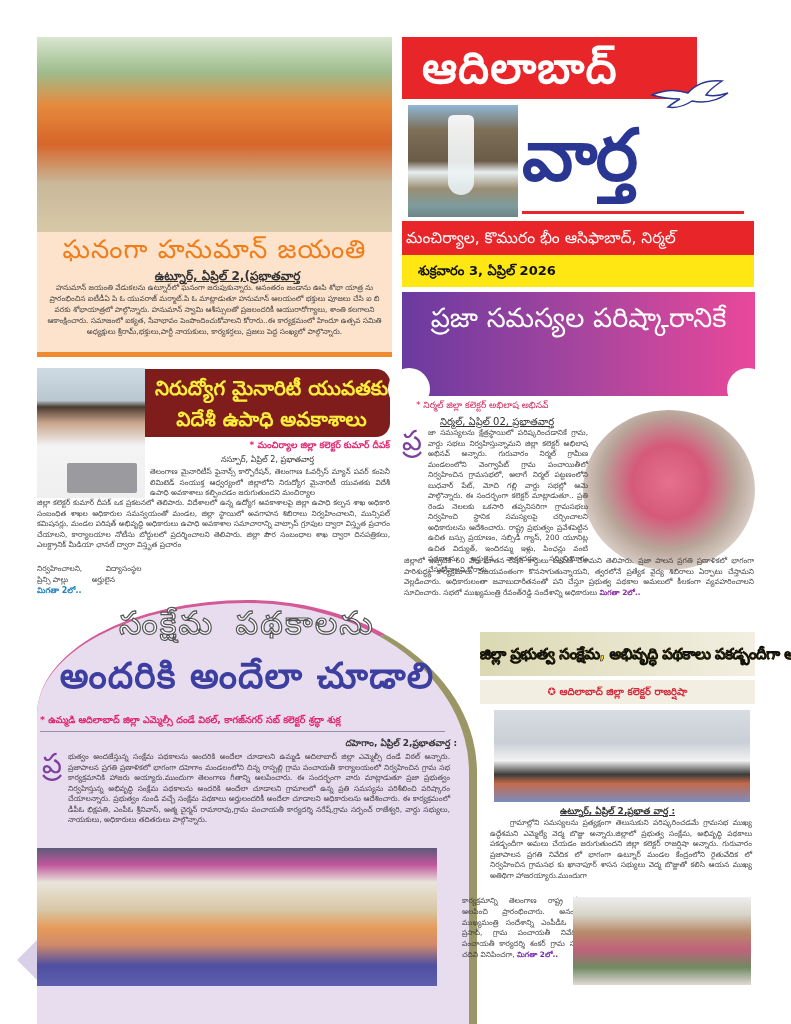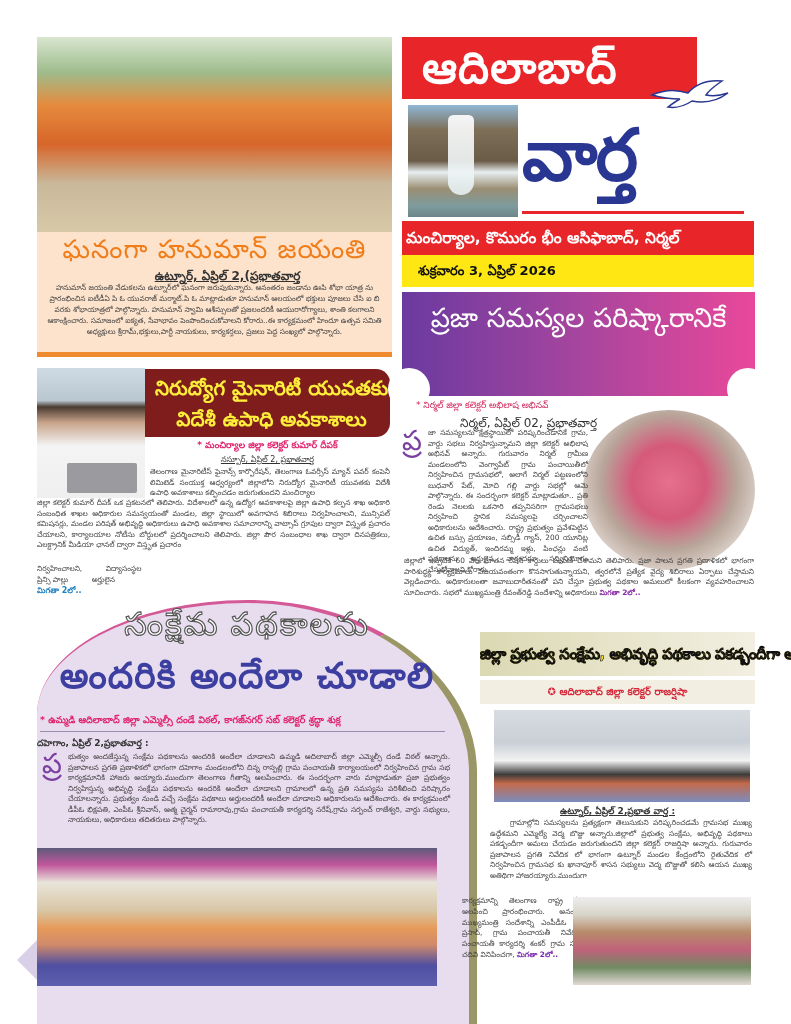--- a/index.html
+++ b/index.html
@@ -7,56 +7,56 @@
 .abs{position:absolute}
 .photo{position:absolute;overflow:hidden}
 
 #masthead{left:402px;top:37px;width:352px;height:250px}
 #mast-title-box{position:absolute;left:0;top:0;width:295px;height:62px;background:#e8262a;color:#fff;font-size:44px;font-weight:bold;line-height:62px;padding-left:20px;letter-spacing:1px}
 #mast-bird{position:absolute;left:248px;top:38px;width:80px;height:36px}
 #mast-photo{left:6px;top:68px;width:110px;height:112px;background:linear-gradient(180deg,#8fb7d6 0%,#7d6f58 22%,#6a5b47 50%,#e8eef0 60%,#9a8e73 75%,#7e9c9e 90%,#6c8588 100%)}
 #mast-photo .fall{position:absolute;left:40px;top:10px;width:26px;height:80px;background:linear-gradient(180deg,#fff,#e6f0f2);border-radius:8px 8px 20px 20px;opacity:.9}
 #mast-varta{position:absolute;left:120px;top:62px;width:230px;height:112px;color:#2a3792;font-size:72px;font-weight:bold;line-height:112px;letter-spacing:-2px}
 #mast-rule{position:absolute;left:120px;top:174px;width:222px;height:3px;background:#e8262a}
-#mast-sub{position:absolute;left:0;top:184px;width:352px;height:34px;background:#e8262a;color:#fff;font-size:15.5px;font-weight:bold;line-height:34px;padding-left:4px;white-space:nowrap}
+#mast-sub{position:absolute;left:0;top:184px;width:352px;height:34px;background:#e8262a;color:#fff;font-size:15.5px;font-weight:normal;line-height:34px;padding-left:4px;white-space:nowrap}
 #mast-date{position:absolute;left:0;top:218px;width:352px;height:32px;background:#ffe713;color:#111;font-size:13px;font-weight:bold;line-height:32px;padding-left:16px}
 
 #s1-photo{left:37px;top:37px;width:355px;height:195px;background:linear-gradient(180deg,#d9e6d0 0%,#9ebc8c 18%,#e58a3d 35%,#d7652a 55%,#c9b89a 75%,#d7c9a8 100%)}
 #s1-box{left:37px;top:232px;width:355px;height:125px;background:#fde3cc;border-bottom:5px solid #f08a2e}
 #s1-head{position:absolute;left:0;top:2px;width:100%;text-align:center;font-size:26px;color:#f07d1a;font-family:"DejaVu Serif",serif;letter-spacing:1px}
 #s1-dateline{position:absolute;left:13px;top:37px;width:100%;text-align:center;font-size:12px;font-weight:bold;color:#333;text-decoration:underline}
 #s1-body{position:absolute;left:6px;top:50px;width:343px;font-size:7.4px;line-height:11px;color:#444;text-align:center}
 
 #s2-photo{left:37px;top:368px;width:108px;height:130px;background:linear-gradient(180deg,#cfdbe4 0%,#b9c7d1 25%,#4a3a30 30%,#c8a48a 42%,#f4f4f4 60%,#efefef 100%)}
 #s2-laptop{position:absolute;left:30px;top:95px;width:70px;height:30px;background:#9a9a9f;border-radius:2px}
 #s2-head{left:145px;top:369px;width:245px;height:68px;background:#7f1d1d;border-radius:0 14px 14px 0;color:#ffef3a;font-size:20px;font-weight:bold;line-height:31px;padding:4px 0 0 8px;text-align:center}
-#s2-byline{left:145px;top:440px;width:245px;text-align:center;font-size:9px;font-weight:bold;color:#e0246e}
-#s2-dateline{left:145px;top:455px;width:245px;text-align:center;font-size:8px;color:#333;text-decoration:underline}
+#s2-byline{left:145px;top:440px;width:245px;text-align:right;font-size:9px;font-weight:bold;color:#e0246e}
+#s2-dateline{left:145px;top:455px;width:245px;text-align:center;font-size:8px;color:#333;}
 #s2-body-right{left:150px;top:467px;width:240px;font-size:7.4px;line-height:10.5px;color:#444;text-align:justify}
 #s2-body-full{left:37px;top:498px;width:353px;font-size:7.4px;line-height:10.5px;color:#444;text-align:justify}
 #s2-tail{left:37px;top:564px;width:200px;font-size:7.4px;line-height:10.5px;color:#444}
 #s2-more{left:37px;top:586px;font-size:8px;font-weight:bold;color:#1f7fc1}
 
 #s3-head{left:402px;top:292px;width:353px;height:104px;background:linear-gradient(90deg,#6a3aa0 0%,#a6459e 50%,#e9489a 100%);color:#fff;font-family:"DejaVu Serif",serif;font-size:27px;line-height:44px;text-align:center;padding-top:4px;border-radius:0 0 0 0}
 #s3-head .notch-l{position:absolute;left:-14px;bottom:-14px;width:42px;height:42px;border-radius:50%;background:#fff}
 #s3-head .notch-r{position:absolute;right:-14px;bottom:-14px;width:42px;height:42px;border-radius:50%;background:#fff}
 #s3-byline{left:416px;top:400px;font-size:9px;font-weight:normal;color:#d0245a}
-#s3-dateline{left:460px;top:416px;font-size:12px;color:#333;}
+#s3-dateline{left:440px;top:416px;font-size:10px;color:#333;text-decoration:underline}
 #s3-photo{left:583px;top:410px;width:172px;height:160px;border-radius:50%;background:radial-gradient(circle at 50% 45%,#e6708e 0%,#d55a7a 30%,#b8a59a 55%,#efeae4 85%,#fff 100%)}
 #s3-dropcap{left:402px;top:427px;font-size:28px;color:#7b3fa0;font-family:"DejaVu Serif",serif;line-height:28px}
 #s3-body{left:428px;top:428px;width:160px;font-size:7.4px;line-height:10.5px;color:#444;text-align:justify}
 #s3-body2{left:404px;top:556px;width:350px;font-size:7.4px;line-height:10.5px;color:#444;text-align:justify}
 #s3-more{color:#8a2aa6;font-weight:bold}
 
 #s4-bg{left:37px;top:600px;width:440px;height:430px;background:#e8ddef;border-radius:220px 240px 0 0/120px 180px 0 0;border-top:3px solid #d45a97;border-right:8px solid #9a9665}
-#s4-head1{left:37px;top:606px;width:420px;text-align:center;font-family:Liberation Sans, sans-serif;font-size:32px;color:#fff;-webkit-text-stroke:1.2px #555;letter-spacing:2px}
+#s4-head1{left:37px;top:606px;width:420px;text-align:center;font-family:Liberation Mono, monospace;font-size:32px;color:#fff;-webkit-text-stroke:1.2px #555;letter-spacing:2px}
 #s4-head2{left:37px;top:655px;width:420px;text-align:center;font-size:36px;font-weight:bold;color:#3c3fa0;letter-spacing:1px}
 #s4-byline{left:40px;top:714px;width:420px;font-size:9.5px;font-weight:bold;color:#e0246e;white-space:nowrap}
 #s4-rule{left:40px;top:731px;width:405px;height:1px;background:#9a8aa8}
-#s4-dateline{left:37px;top:738px;width:420px;text-align:left;font-size:9px;font-weight:bold;color:#333}
+#s4-dateline{left:37px;top:738px;width:420px;text-align:right;font-size:9px;font-weight:bold;color:#333}
 #s4-dropcap{left:42px;top:750px;font-size:28px;color:#7b3fa0;font-family:"DejaVu Serif",serif;line-height:28px}
 #s4-body{left:68px;top:752px;width:382px;font-size:7.4px;line-height:10.5px;color:#444;text-align:justify}
 #s4-photo{left:37px;top:848px;width:400px;height:138px;background:linear-gradient(180deg,#5d5a7a 0%,#c0569c 12%,#e9e4da 25%,#d8c7a6 45%,#e69b5a 58%,#d08a6a 70%,#4f4fa1 85%,#5f5fb0 100%)}
 #s4-tri{left:17px;top:935px;width:0;height:0;border-top:25px solid transparent;border-bottom:25px solid transparent;border-right:25px solid #d9cfe6}
 
 #s5-head{left:480px;top:632px;width:275px;height:44px;background:linear-gradient(90deg,#dbd9b3,#f2efe2);}
 #s5-head-text{position:absolute;left:0;top:0;width:100%;text-align:center;font-size:15px;font-weight:bold;color:#ffe30c;-webkit-text-stroke:.6px #111;line-height:44px;white-space:nowrap;letter-spacing:-.5px}
 #s5-byline{left:480px;top:680px;width:275px;height:24px;text-align:center;font-size:10px;font-weight:bold;color:#d62a3c;background:#f2efe2;line-height:24px}
 #s5-photo{left:494px;top:710px;width:256px;height:92px;background:linear-gradient(180deg,#d9dde2 0%,#c9cfd6 35%,#f2f2f2 55%,#3b3b3b 70%,#c46a4a 80%,#7c8cc0 100%)}
 #s5-dateline{left:480px;top:806px;width:275px;text-align:center;font-size:9px;font-weight:bold;color:#333;text-decoration:underline}

